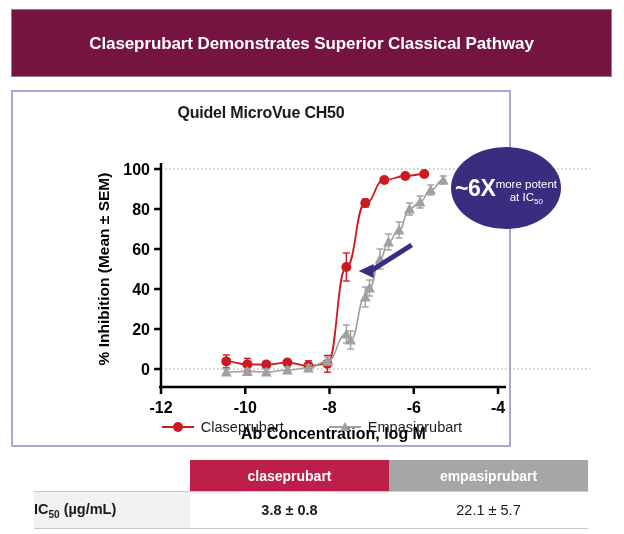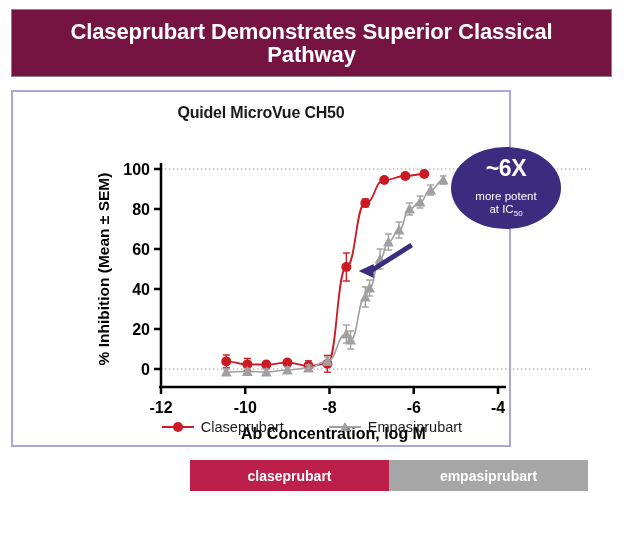--- a/index.html
+++ b/index.html
@@ -24,21 +24,21 @@
     height: 68px;
     background: #751440;
     border: 1px solid #8e7f96;
     box-sizing: border-box;
     display: flex;
     align-items: center;
     justify-content: center;
   }
   .banner-text {
     color: #ffffff;
-    font-size: 22px;
+    font-size: 17px;
     font-weight: bold;
     line-height: 23px;
     text-align: center;
     letter-spacing: -0.1px;
     padding: 0 12px;
   }
 
   
   .chart-panel {
     position: absolute;
@@ -73,21 +73,21 @@
   .badge {
     position: absolute;
     left: 451px;
     top: 147px;
     width: 110px;
     height: 82px;
     border-radius: 50%;
     background: #3b2c80;
     color: #ffffff;
     display: flex;
-    flex-direction: column;
+    flex-direction: row;
     align-items: center;
     justify-content: center;
     z-index: 5;
   }
   .badge-big {
     font-size: 23px;
     font-weight: bold;
     line-height: 24px;
     letter-spacing: -0.3px;
   }
@@ -386,15 +386,22 @@
 </div>
 
 <div class="table-wrap">
   <table class="results">
     <tbody>
         <tr>
       <th class="th-blank"></th>
       <th class="th-clase">claseprubart</th>
       <th class="th-empa">empasiprubart</th>
     </tr>
+    <tr>
+      <td class="td-label">
+        <span>IC</span><sub>50</sub><span> (µg/mL)</span>
+      </td>
+      <td class="td-val-a">3.8 ± 0.8</td>
+      <td class="td-val-b">22.1 ± 5.7</td>
+    </tr>
   </tbody>
     </table>
 </div>
 
 </body></html>

